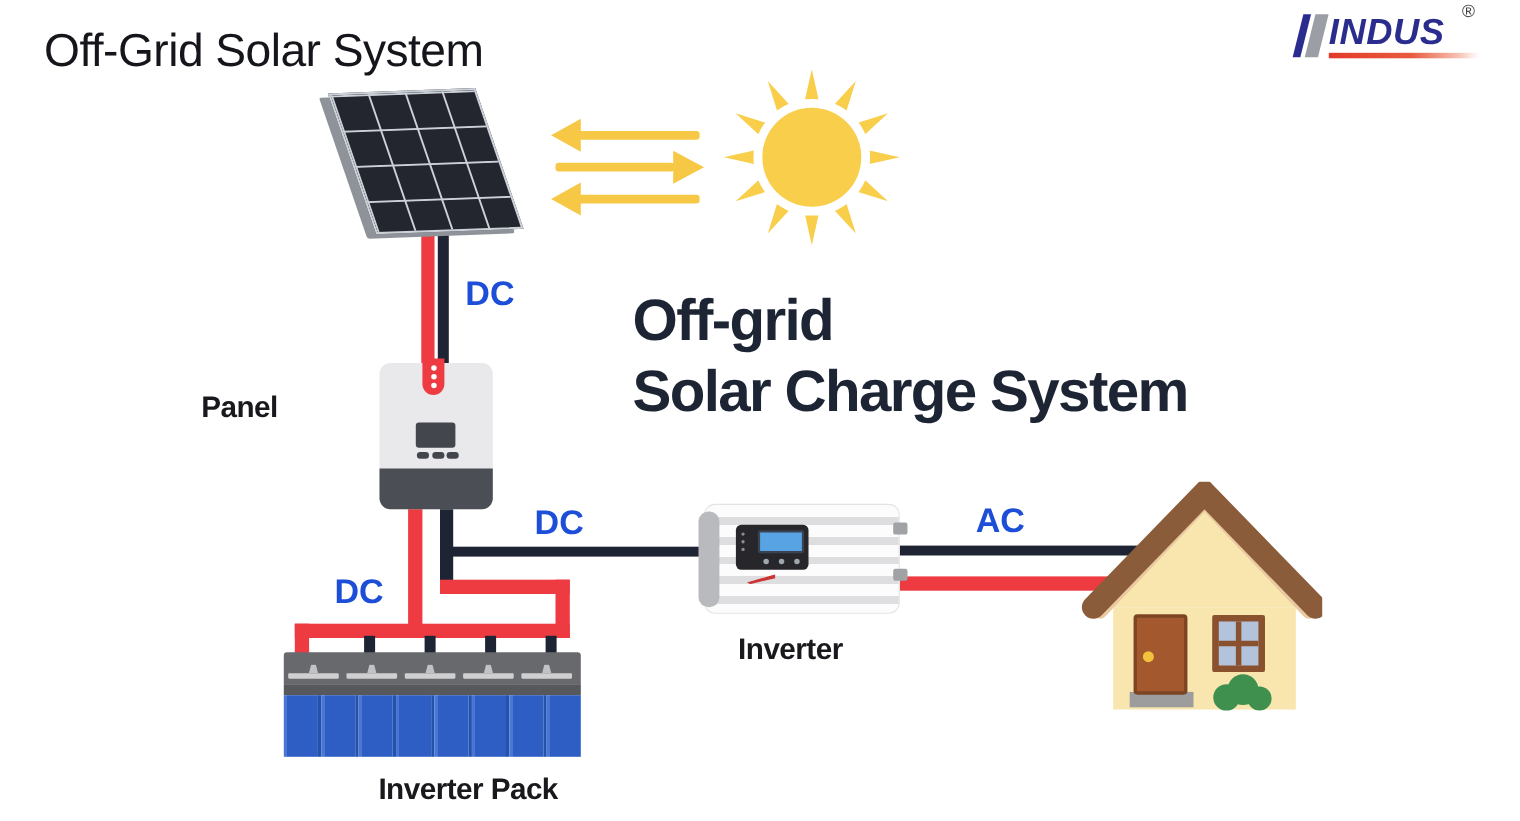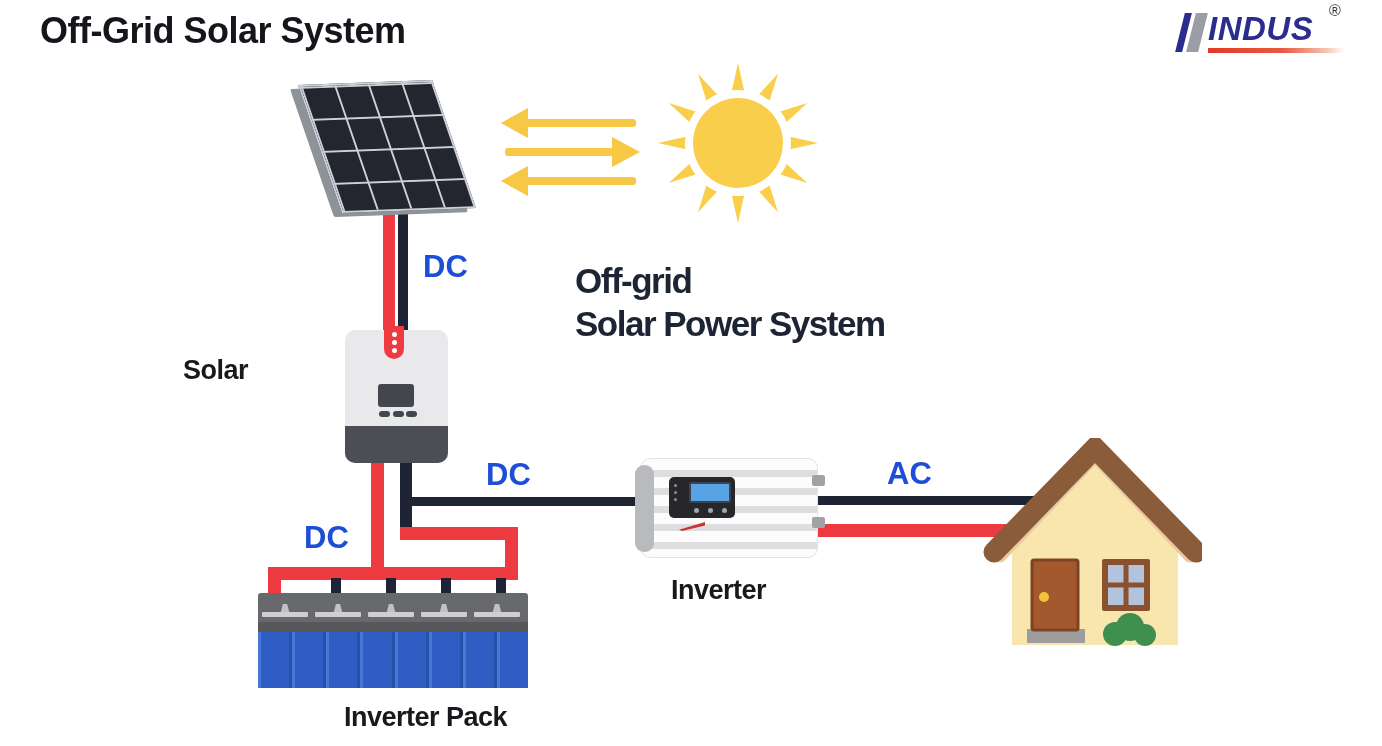--- a/index.html
+++ b/index.html
@@ -6,26 +6,26 @@
   html,body { background:#ffffff; }
   body { font-family:"Liberation Sans", sans-serif; }
   #canvas {
     position:relative; width:1382px; height:746px;
     background:#ffffff; overflow:hidden;
   }
   .abs { position:absolute; }
 
   
   .page-title {
-    left:40px; top:10px;
-    font-size:36px; font-weight:bold; color:#15161c; letter-spacing:-0.5px;
+    left:40px; top:22px;
+    font-size:42px; font-weight:normal; color:#15161c; letter-spacing:-0.5px;
   }
   .heading {
     left:575px; top:260px;
-    font-size:35px; font-weight:bold; color:#1d2534;
+    font-size:53px; font-weight:bold; color:#1d2534;
     line-height:1.22; letter-spacing:-1.5px;
   }
   .comp-label {
     font-size:27px; font-weight:bold; color:#18181d; letter-spacing:-0.5px;
   }
   .wire-label {
     font-size:31px; font-weight:bold; color:#1d4ed8;
   }
 
   
@@ -278,26 +278,26 @@
     <rect x="120" y="121" width="48" height="52" rx="2" fill="#8a512e"></rect>
     <rect x="126" y="127" width="36" height="40" fill="#b3c3dc"></rect>
     <path d="M144,127 L144,167 M126,147 L162,147" stroke="#8a512e" stroke-width="5"></path>
     <circle cx="133" cy="196" r="12" fill="#3f8f4f"></circle>
     <circle cx="148" cy="189" r="14" fill="#3f8f4f"></circle>
     <circle cx="163" cy="197" r="11" fill="#3f8f4f"></circle>
   </svg>
 
   <div class="abs heading">
     <div>Off-grid</div>
-    <div>Solar Power System</div>
+    <div>Solar Charge System</div>
   </div>
 
 
   <div class="abs comp-label" style="left:183px; top:350px; line-height:41px;">
-    <div>Solar</div>
+    <div>Panel</div>
   </div>
 
   <div class="abs comp-label" style="left:671px; top:575px;">Inverter</div>
 
   <div class="abs comp-label" style="left:344px; top:702px;">Inverter Pack</div>
 
   <div class="abs wire-label" style="left:423px; top:249px;">DC</div>
   <div class="abs wire-label" style="left:486px; top:457px;">DC</div>
   <div class="abs wire-label" style="left:304px; top:520px;">DC</div>
   <div class="abs wire-label" style="left:887px; top:456px;">AC</div>

